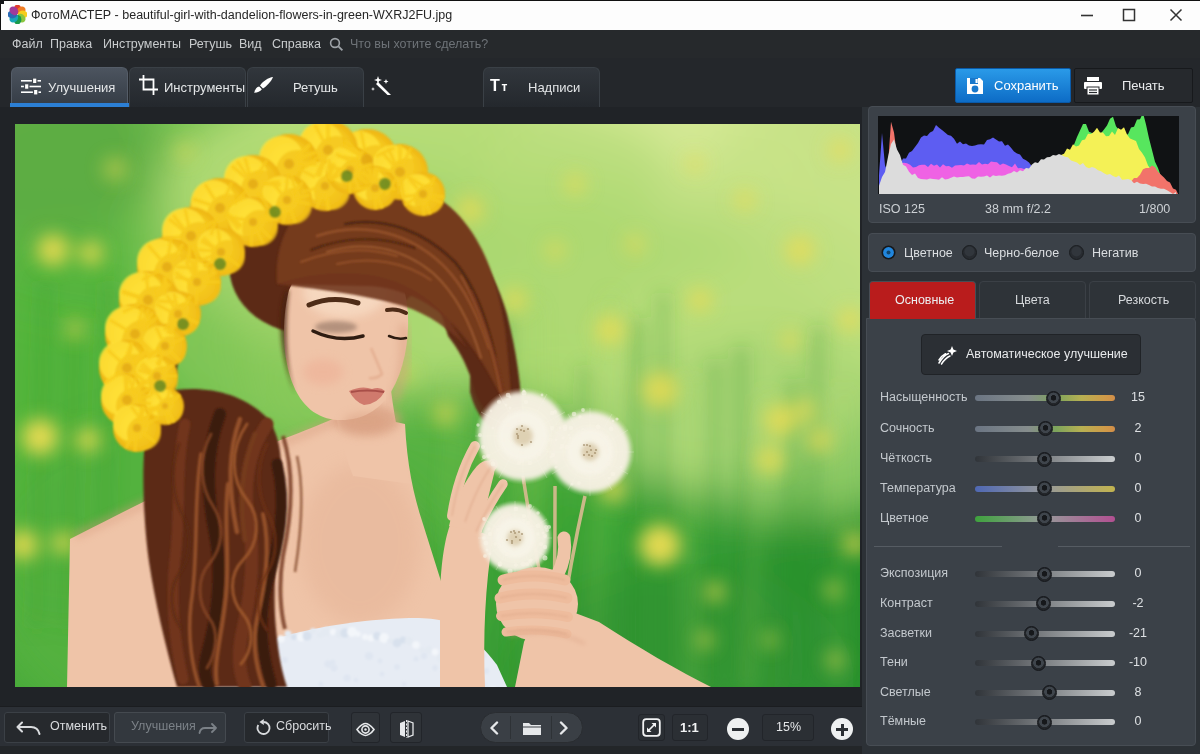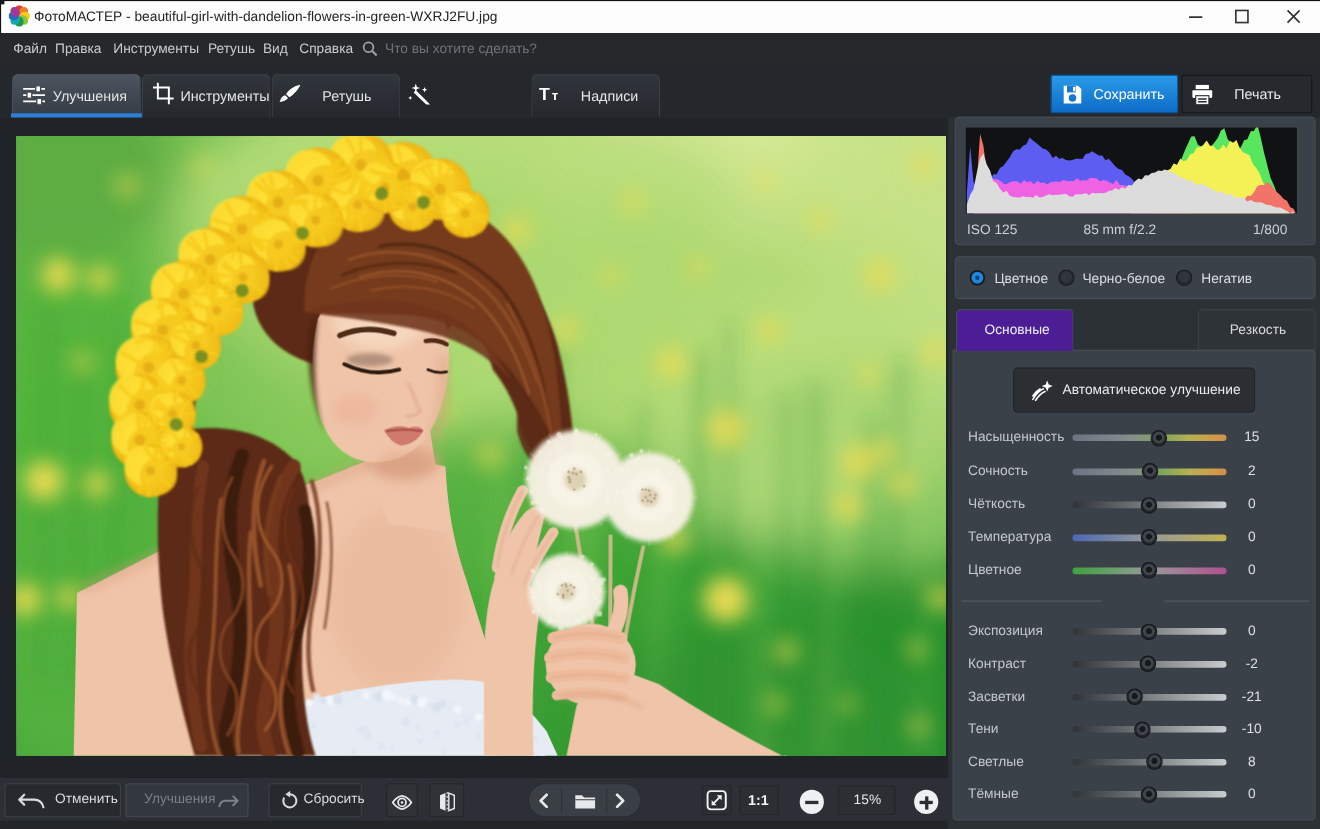--- a/index.html
+++ b/index.html
@@ -31,21 +31,21 @@
 .ico{top:712px;height:31px;background:#2f3338;border:1px solid #22252a;border-radius:3px}
 
 #rpanel{left:862px;top:107px;width:338px;height:647px;background:#2c3136}
 .panel{background:#3b4148;border:1px solid #474d54;border-radius:4px}
 #histpanel{left:868px;top:106px;width:328px;height:117px}
 #histbox{left:878px;top:116px;width:301px;height:78px;background:#101214}
 .isotxt{top:202px;font-size:12.5px;color:#ccd0d4}
 #radiopanel{left:868px;top:233px;width:328px;height:39px}
 .rlab{top:246px;font-size:12.5px;color:#dbdee1}
 .rtab{top:281px;height:38px;border-radius:4px 4px 0 0;font-size:12.5px;color:#d6d9dc;background:#2e3338;border:1px solid #3b4046}
-.rtab.active{background:#4c1d95;border:1px solid #474d54;border-bottom:none;color:#eceef0;z-index:3}
+.rtab.active{background:#b91c1c;border:1px solid #474d54;border-bottom:none;color:#eceef0;z-index:3}
 #contentpanel{left:866px;top:318px;width:330px;height:428px;border-radius:0 4px 4px 4px;z-index:2}
 #autobtn{left:921px;top:334px;width:220px;height:41px;background:#2b2f34;border:1px solid #202327;border-radius:4px;color:#e8eaec;font-size:12.5px;z-index:4}
 .slab{font-size:12.5px;color:#c3c8cd;z-index:4}
 .sval{font-size:12.5px;color:#dde0e3;z-index:4;width:40px;text-align:center}
 .track{left:975px;width:140px;height:6px;border-radius:3px;z-index:4}
 .knob{width:15px;height:15px;border-radius:50%;background:radial-gradient(circle at 50% 45%,#16181b 0 2.5px,#3f454c 3px 5px,#23262a 5.5px);border:1px solid #14161a;z-index:5}
 .g-sat{background:linear-gradient(90deg,#6b7583,#868d8d 38%,#7da45c 58%,#b7b052 76%,#d09a48 93%,#d28e49)}
 .g-tone{background:linear-gradient(90deg,#303439,#c9ccce)}
 .g-temp{background:linear-gradient(90deg,#4f68b4,#97999a 50%,#c2b34f)}
 .g-tint{background:linear-gradient(90deg,#3ea23d,#97999a 50%,#b25092)}
@@ -1042,41 +1042,44 @@
 <div id="histpanel" class="abs panel"></div>
 <div id="histbox" class="abs"><svg width="301" height="78" viewBox="0 0 301 78">
 <polygon points="172,78 172,76.5 175,69.1 178,66.1 181,66.0 184,54.9 187,48.2 190,42.4 193,35.4 196,28.8 199,21.1 202,14.4 205,8.0 208,7.9 211,15.7 214,17.1 217,19.7 220,24.8 223,17.2 226,13.6 229,9.5 232,2.7 235,0.7 238,10.3 241,14.0 244,17.7 247,19.0 250,18.2 253,11.4 256,10.7 259,3.4 262,3.2 265,-3.1 268,8.6 271,22.2 274,34.1 277,45.7 280,52.1 283,60.4 286,63.3 289,68.3 292,70.6 295,76.8 298,78.0 298,78" fill="#57e65e"></polygon>
 <polygon points="1,78 1,59.3 4,17.0 7,49.5 10,56.0 13,57.5 16,54.5 19,52.0 22,48.5 25,42.5 28,42.4 31,36.7 34,34.9 37,31.1 40,27.0 43,21.5 46,19.6 49,20.0 52,16.5 55,15.1 58,8.9 61,11.7 64,14.1 67,16.4 70,19.0 73,19.8 76,22.7 79,27.7 82,25.5 85,28.3 88,27.6 91,29.4 94,29.9 97,29.5 100,28.4 103,28.3 106,28.6 109,24.0 112,23.3 115,21.5 118,23.6 121,25.4 124,25.3 127,29.7 130,28.4 133,31.8 136,35.4 139,37.6 142,38.5 145,42.7 148,44.2 151,46.4 154,50.6 157,55.1 160,56.6 163,61.7 166,65.5 169,69.2 172,71.7 175,76.9 178,77.2 178,78" fill="#5d5df2"></polygon>
 <polygon points="150,78 150,74.0 153,74.1 156,68.4 159,67.3 162,65.7 165,63.3 168,58.6 171,52.3 174,50.2 177,47.9 180,42.7 183,39.1 186,37.7 189,32.6 192,33.8 195,28.2 198,30.6 201,29.4 204,24.3 207,23.5 210,17.8 213,17.9 216,15.7 219,11.8 222,16.6 225,16.6 228,20.2 231,19.9 234,15.4 237,18.9 240,12.0 243,13.7 246,11.3 249,18.6 252,22.5 255,23.7 258,25.1 261,33.0 264,36.7 267,41.4 270,49.4 273,53.5 276,61.2 279,63.7 282,65.5 285,70.9 288,74.6 291,78.0 294,76.9 294,78" fill="#f4f156"></polygon>
 <polygon points="8,78 8,74.0 11,62.1 14,49.0 17,42.1 20,45.5 23,47.3 26,46.7 29,47.2 32,48.7 35,51.4 38,51.0 41,49.2 44,48.8 47,48.7 50,51.0 53,47.7 56,49.7 59,48.6 62,51.5 65,48.3 68,50.3 71,49.9 74,51.7 77,49.6 80,49.3 83,48.9 86,49.5 89,47.5 92,48.8 95,48.6 98,48.7 101,46.1 104,48.4 107,47.7 110,48.2 113,45.5 116,45.9 119,46.3 122,49.0 125,47.6 128,48.4 131,50.0 134,51.2 137,47.6 140,52.2 143,52.1 146,53.0 149,52.3 152,55.4 155,54.6 158,56.6 161,56.0 164,61.2 167,61.3 170,62.3 173,61.9 176,65.6 179,67.5 182,68.1 185,71.0 188,73.5 191,72.7 194,72.2 197,74.0 200,77.2 203,76.5 205,78" fill="#ef62e4"></polygon>
 <polygon points="7,78 7,75.7 10,48.9 13,5.7 16,16.5 19,39.4 22,53.6 25,64.1 28,66.1 31,69.8 34,70.0 37,72.0 40,70.5 43,71.7 46,74.0 49,71.4 52,73.7 55,72.8 58,72.7 61,73.6 64,73.9 67,73.5 70,74.6 73,72.1 76,74.9 79,72.5 82,74.7 85,74.5 88,74.3 91,75.7 94,75.3 97,74.5 100,74.2 103,72.6 106,72.2 109,75.6 112,73.9 115,75.3 118,72.9 121,74.6 124,72.5 127,73.6 130,75.0 133,75.3 136,74.4 139,72.0 142,74.5 145,73.2 148,73.5 151,73.6 154,71.9 157,74.0 160,72.2 163,72.4 166,71.4 169,72.9 172,71.5 175,73.2 178,72.7 181,72.5 184,71.6 187,71.3 190,74.1 193,73.9 196,72.3 199,71.2 202,72.1 205,72.9 208,70.4 211,72.6 214,73.2 217,73.1 220,72.9 223,70.1 226,72.1 229,69.7 232,68.9 235,68.2 238,68.3 241,69.1 244,67.8 247,66.4 250,66.2 253,65.7 256,61.9 259,62.1 262,58.7 265,53.2 268,52.1 271,52.1 274,49.5 277,51.2 280,55.8 283,58.7 286,61.4 289,64.9 292,66.4 295,72.4 298,73.7 300,78" fill="#f2736a"></polygon>
 <polygon points="1,78 1,69.8 4,61.1 7,56.0 10,41.0 13,28.0 16,23.6 19,33.5 22,39.0 25,48.7 28,50.4 31,55.7 34,59.1 37,57.5 40,61.9 43,63.0 46,63.3 49,63.6 52,62.4 55,63.0 58,63.2 61,63.7 64,61.3 67,63.6 70,63.0 73,61.8 76,60.6 79,61.4 82,61.1 85,61.0 88,60.5 91,60.2 94,62.5 97,62.8 100,60.6 103,60.7 106,60.5 109,59.4 112,61.4 115,59.3 118,59.9 121,59.5 124,59.7 127,59.2 130,57.7 133,57.1 136,55.0 139,56.5 142,54.2 145,55.3 148,52.1 151,52.6 154,48.5 157,46.3 160,47.1 163,43.3 166,43.5 169,41.3 172,40.9 175,39.0 178,39.4 181,38.0 184,39.2 187,40.8 190,41.2 193,44.5 196,45.4 199,46.5 202,49.0 205,47.0 208,51.1 211,52.2 214,50.9 217,51.9 220,54.2 223,55.3 226,57.3 229,58.8 232,57.9 235,59.9 238,61.3 241,59.5 244,63.7 247,63.5 250,63.1 253,64.0 256,67.2 259,65.8 262,67.4 265,68.0 268,67.8 271,69.1 274,70.4 277,70.4 280,72.0 283,72.7 286,72.7 289,74.3 292,75.9 295,78.0 298,76.0 298,78" fill="#dcdcdc"></polygon>
 </svg></div>
 <div class="isotxt abs txt" style="left:879px">ISO 125</div>
-<div class="isotxt abs txt" style="left:985px">85 mm f/2.2</div>
+<div class="isotxt abs txt" style="left:985px">38 mm f/2.2</div>
 <div class="isotxt abs txt" style="left:1139px">1/800</div>
 <div id="radiopanel" class="abs panel"></div>
 <svg class="abs" style="left:881px;top:245px" width="15" height="15" viewBox="0 0 15 15">
       <circle cx="7.5" cy="7.5" r="7" fill="#16181b"></circle>
       <circle cx="7.5" cy="7.5" r="5.4" fill="#2186dd"></circle>
       <circle cx="7.5" cy="7.5" r="2" fill="#10456f"></circle>
     </svg>
 <div class="rlab abs txt" style="left:904px">Цветное</div>
 <svg class="abs" style="left:962px;top:245px" width="15" height="15" viewBox="0 0 15 15">
       <circle cx="7.5" cy="7.5" r="7" fill="#272b30" stroke="#1b1e21" stroke-width="1"></circle>
       <circle cx="7.5" cy="6.5" r="5" fill="#31363c"></circle>
     </svg>
 <div class="rlab abs txt" style="left:984px">Черно-белое</div>
 <svg class="abs" style="left:1069px;top:245px" width="15" height="15" viewBox="0 0 15 15">
       <circle cx="7.5" cy="7.5" r="7" fill="#272b30" stroke="#1b1e21" stroke-width="1"></circle>
       <circle cx="7.5" cy="6.5" r="5" fill="#31363c"></circle>
     </svg>
 <div class="rlab abs txt" style="left:1092px">Негатив</div>
 <div class="rtab abs active" style="left:869px;width:107px">
       <span class="abs txt" style="left:25px;top:11px">Основные</span>
+    </div>
+<div class="rtab abs" style="left:979px;width:107px">
+      <span class="abs txt" style="left:35px;top:11px">Цвета</span>
     </div>
 <div class="rtab abs" style="left:1089px;width:107px">
       <span class="abs txt" style="left:28px;top:11px">Резкость</span>
     </div>
 <div id="contentpanel" class="abs panel"></div>
 <div id="autobtn" class="abs"></div>
 <svg class="abs" style="left:938px;top:344px;z-index:6" width="22" height="21" viewBox="0 0 22 21">
       <path d="M14 2 L15.4 5.6 L19 7 L15.4 8.4 L14 12 L12.6 8.4 L9 7 L12.6 5.6 Z" fill="#fff"></path>
       <path d="M1 19 C4 14 7 11 10.5 9.5 M3.5 20 C6 16 8.5 13.5 12 12 M1 16 C3 13 5 11 7.5 9.7" fill="none" stroke="#fff" stroke-width="1.5" stroke-linecap="round"></path>
     </svg>

